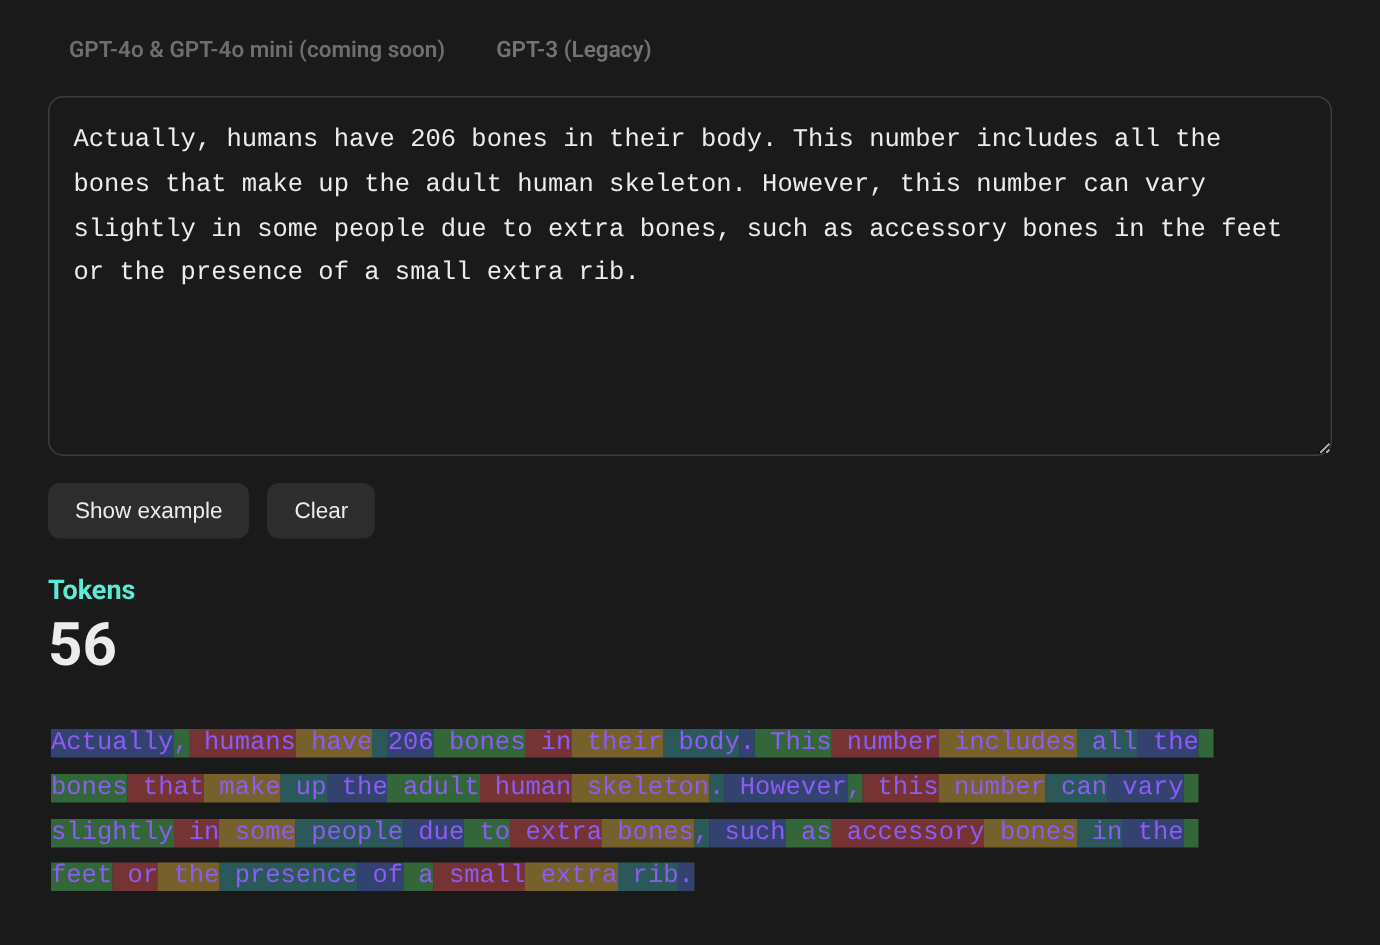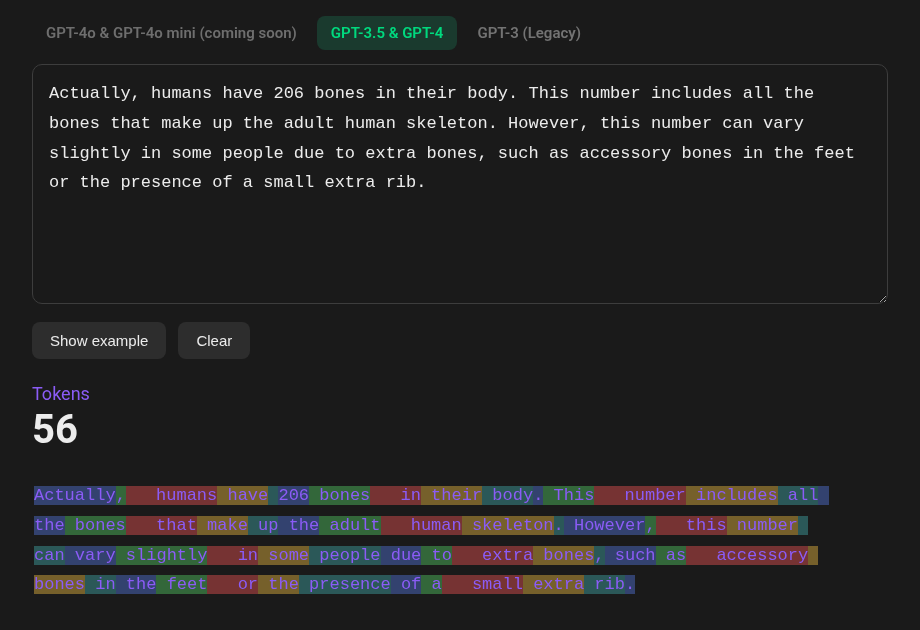--- a/index.html
+++ b/index.html
@@ -75,22 +75,22 @@
       font-weight: 500;
       cursor: pointer;
     }
     .stats {
       display: flex;
       gap: 90px;
       margin-bottom: 28px;
     }
     .stat-label {
       font-size: 18px;
-      font-weight: 400;
-      color: #8b5cf6;
+      font-weight: 700;
+      color: #5eead4;
       margin-bottom: 2px;
     }
     .stat-value {
       font-size: 40px;
       font-weight: 700;
       color: #ececec;
     }
     .token-view {
       font-family: "SFMono-Regular", Consolas, "Liberation Mono", Menlo, monospace;
       font-size: 17px;
@@ -98,31 +98,30 @@
       padding: 0 2px;
       max-width: 790px;
     }
     .tok {
       display: inline;
       white-space: pre-wrap;
       color: #8b5cf6;
     }
     .c0 { background: rgba(60, 80, 140, 0.75); }
     .c1 { background: rgba(60, 130, 70, 0.75); }
-    .c2 { background: rgba(150, 60, 60, 0.75); padding-left: 20px; }
+    .c2 { background: rgba(150, 60, 60, 0.75); }
     .c3 { background: rgba(150, 120, 50, 0.75); }
     .c4 { background: rgba(50, 110, 110, 0.75); text-align: center; }
   </style>
 </head>
 <body>
 
 <div class="container">
   <div class="tabs">
     <div class="tab disabled">GPT-4o &amp; GPT-4o mini (coming soon)</div>
-    <div class="tab active">GPT-3.5 &amp; GPT-4</div>
     <div class="tab inactive">GPT-3 (Legacy)</div>
   </div>
 
   <div class="textarea-wrap">
     <textarea style="">Actually, humans have 206 bones in their body. This number includes all the bones that make up the adult human skeleton. However, this number can vary slightly in some people due to extra bones, such as accessory bones in the feet or the presence of a small extra rib.</textarea>
   </div>
 
   <div class="button-row">
     <button class="btn">Show example</button>
     <button class="btn">Clear</button>

